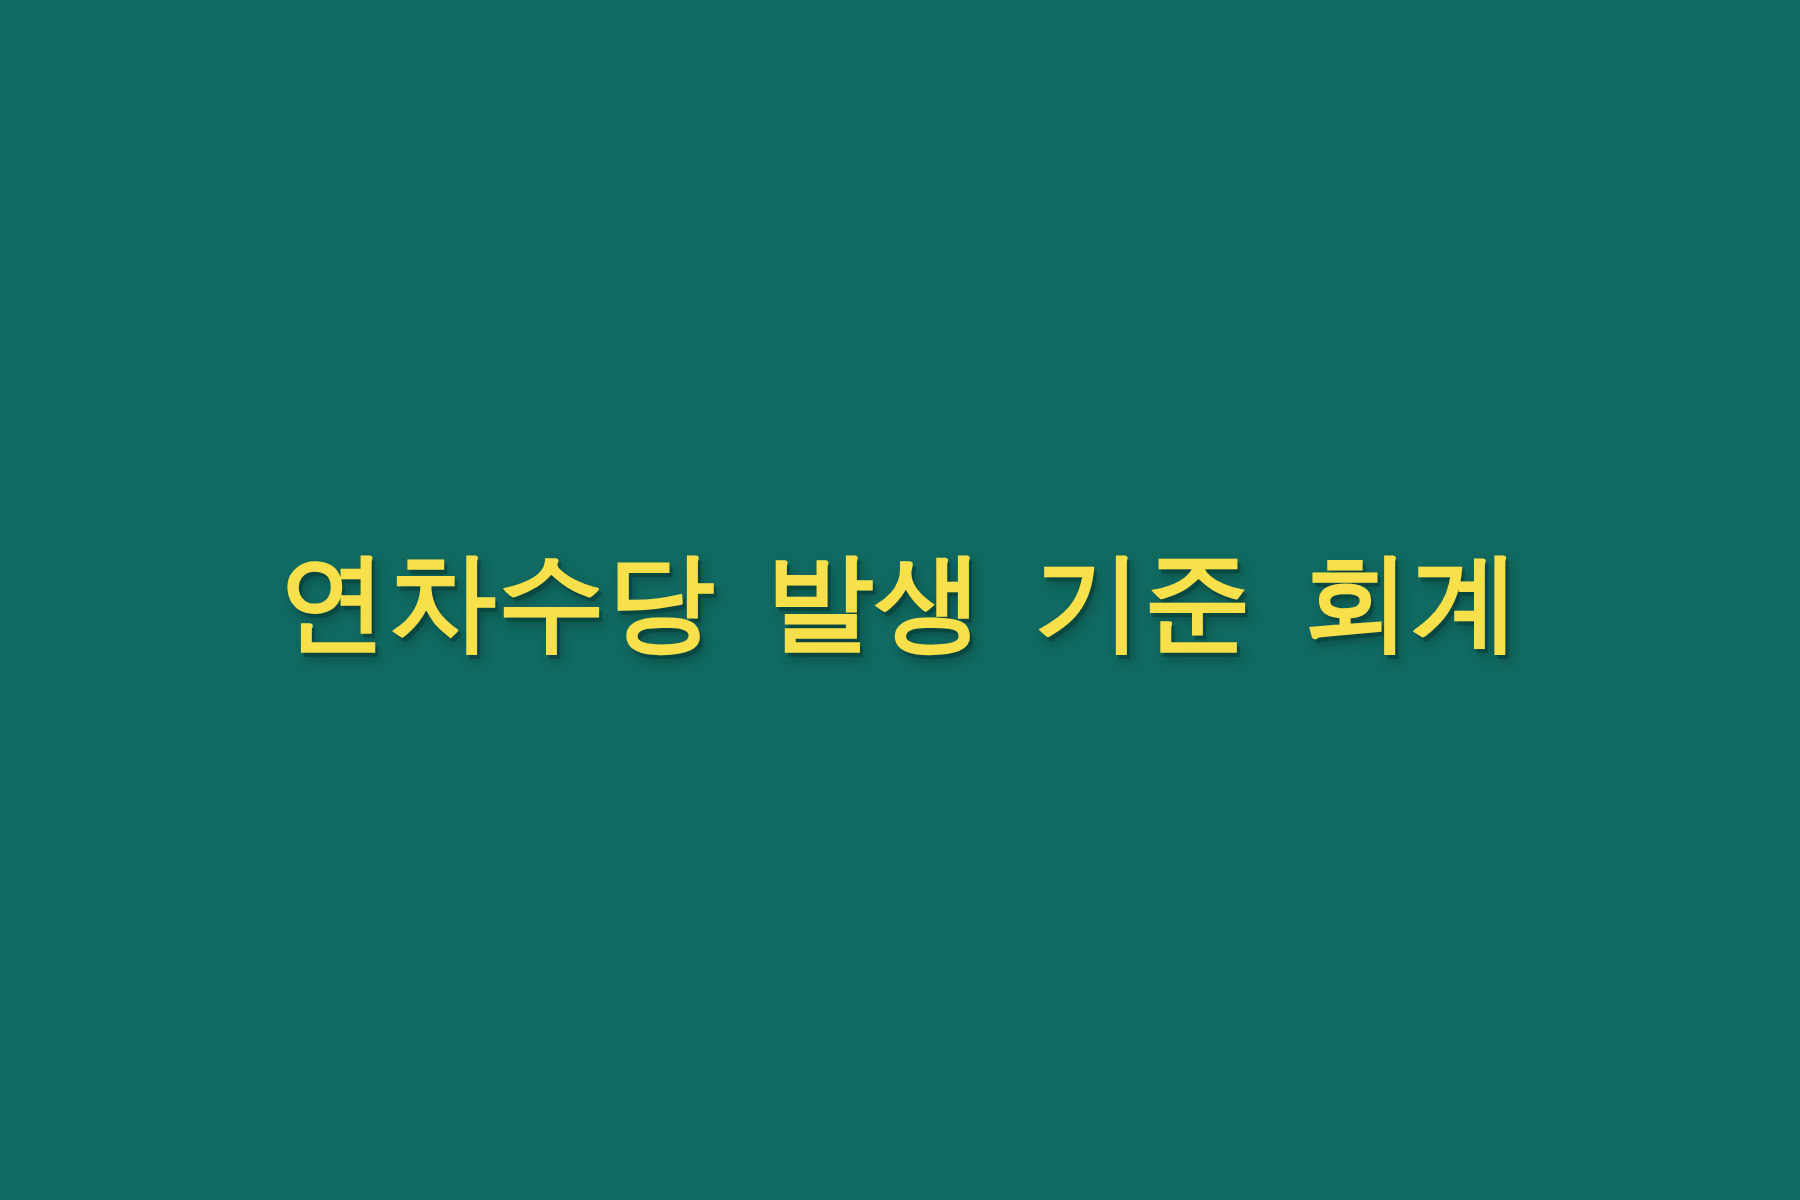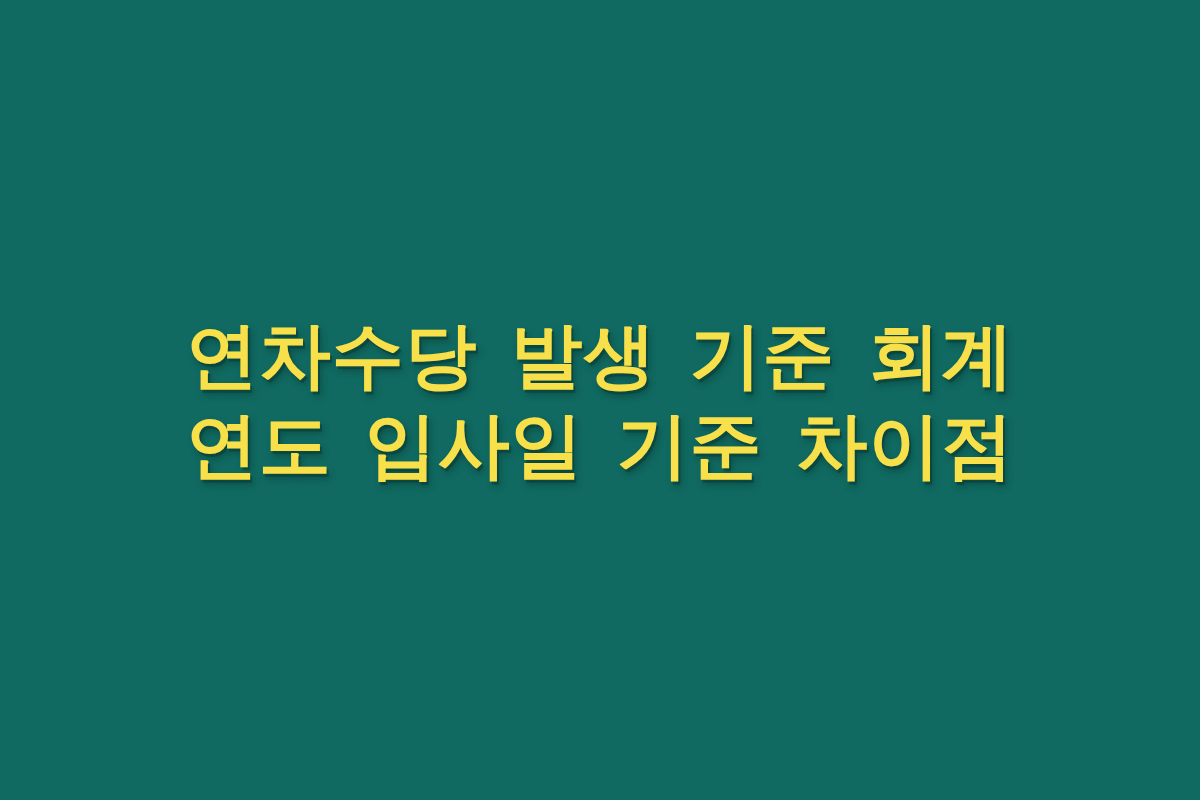--- a/index.html
+++ b/index.html
@@ -57,16 +57,15 @@
 </style>
 </head>
 <body>
 
 <div id="poster" style="background-color: rgb(16, 106, 97);">
 
   <div id="headline-block">
 
     <span class="headline-line" style="color: rgb(247, 224, 74);">연차수당 발생 기준 회계</span>
 
-    <span class="headline-line" style="color: rgb(247, 224, 74);">연도 입사일 기준 차이점</span>
 
   </div>
 </div>
 
 </body></html>

